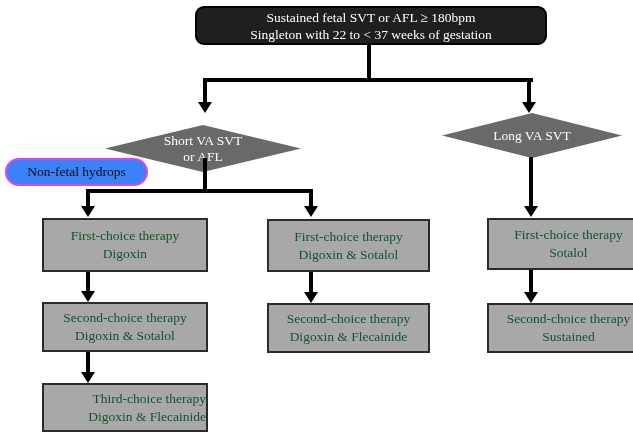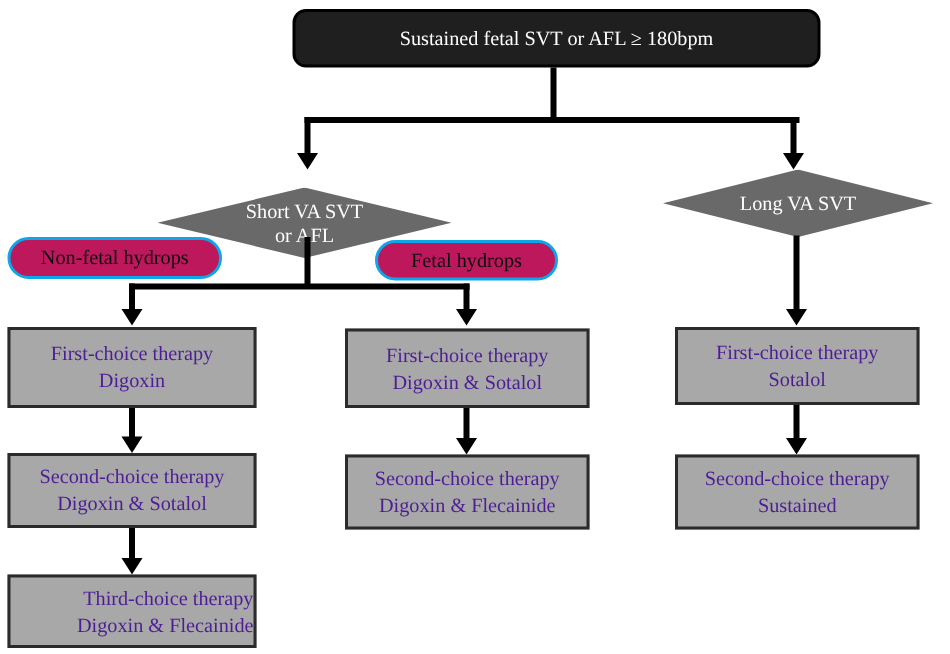--- a/index.html
+++ b/index.html
@@ -33,48 +33,50 @@
     line-height:17px;
   }
   .diamond{
     background:var(--diamond-fill);
     clip-path:polygon(50% 0,100% 50%,50% 100%,0 50%);
     color:#ffffff;
     font-size:13.5px;
     line-height:16px;
   }
   .oval{
-    background:#be185d;
-    border:2px solid #0ea5e9;
+    background:#3b82f6;
+    border:2px solid #d946ef;
     border-radius:15px;
     color:#0c0c0c;
     font-size:13.5px;
   }
   .tbox{
     background:var(--box-fill);
     border:2px solid var(--box-border);
-    color:#4c1d95;
+    color:#14532d;
     font-size:13.5px;
     line-height:18px;
+    margin-left:37px;
   }
   .vline,.hline{position:absolute;background:var(--line);}
   .ahead{
     position:absolute;width:0;height:0;
     border-left:7px solid transparent;
     border-right:7px solid transparent;
     border-top:11px solid var(--line);
   }
 </style>
 </head>
 <body>
 
 <div class="canvas">
 
   <div class="node root-box" style="left:195px;top:6px;width:352px;height:39px;">
     <span>Sustained fetal SVT or AFL ≥ 180bpm</span>
+    <span>Singleton with 22 to &lt; 37 weeks of gestation</span>
   </div>
 
   <div class="vline" style="left:367px;top:45px;width:4px;height:35px;"></div>
   <div class="hline" style="left:203px;top:78px;width:330px;height:4px;"></div>
   <div class="vline" style="left:203px;top:78px;width:4px;height:25px;"></div>
   <div class="ahead" style="left:198px;top:102px;"></div>
   <div class="vline" style="left:527px;top:78px;width:4px;height:25px;"></div>
   <div class="ahead" style="left:522px;top:102px;"></div>
 
   <div class="node diamond" style="left:105px;top:113px;width:196px;height:47px;margin-top:12px;">
@@ -90,23 +92,20 @@
   <div class="vline" style="left:86px;top:189px;width:4px;height:18px;"></div>
   <div class="ahead" style="left:81px;top:206px;"></div>
   <div class="vline" style="left:309px;top:189px;width:4px;height:18px;"></div>
   <div class="ahead" style="left:304px;top:206px;"></div>
 
   <div class="vline" style="left:529px;top:157px;width:4px;height:50px;"></div>
   <div class="ahead" style="left:524px;top:206px;"></div>
 
   <div class="node oval" style="left:5px;top:158px;width:143px;height:28px;">
     <span>Non-fetal hydrops</span>
-  </div>
-  <div class="node oval" style="left:250px;top:160px;width:122px;height:27px;">
-    <span>Fetal hydrops</span>
   </div>
 
   <div class="node tbox" style="left:5px;top:218px;width:166px;height:54px;">
     <span>First-choice therapy</span>
     <span>Digoxin</span>
   </div>
   <div class="vline" style="left:86px;top:272px;width:4px;height:20px;"></div>
   <div class="ahead" style="left:81px;top:291px;"></div>
   <div class="node tbox" style="left:5px;top:302px;width:166px;height:50px;">
     <span>Second-choice therapy</span>

